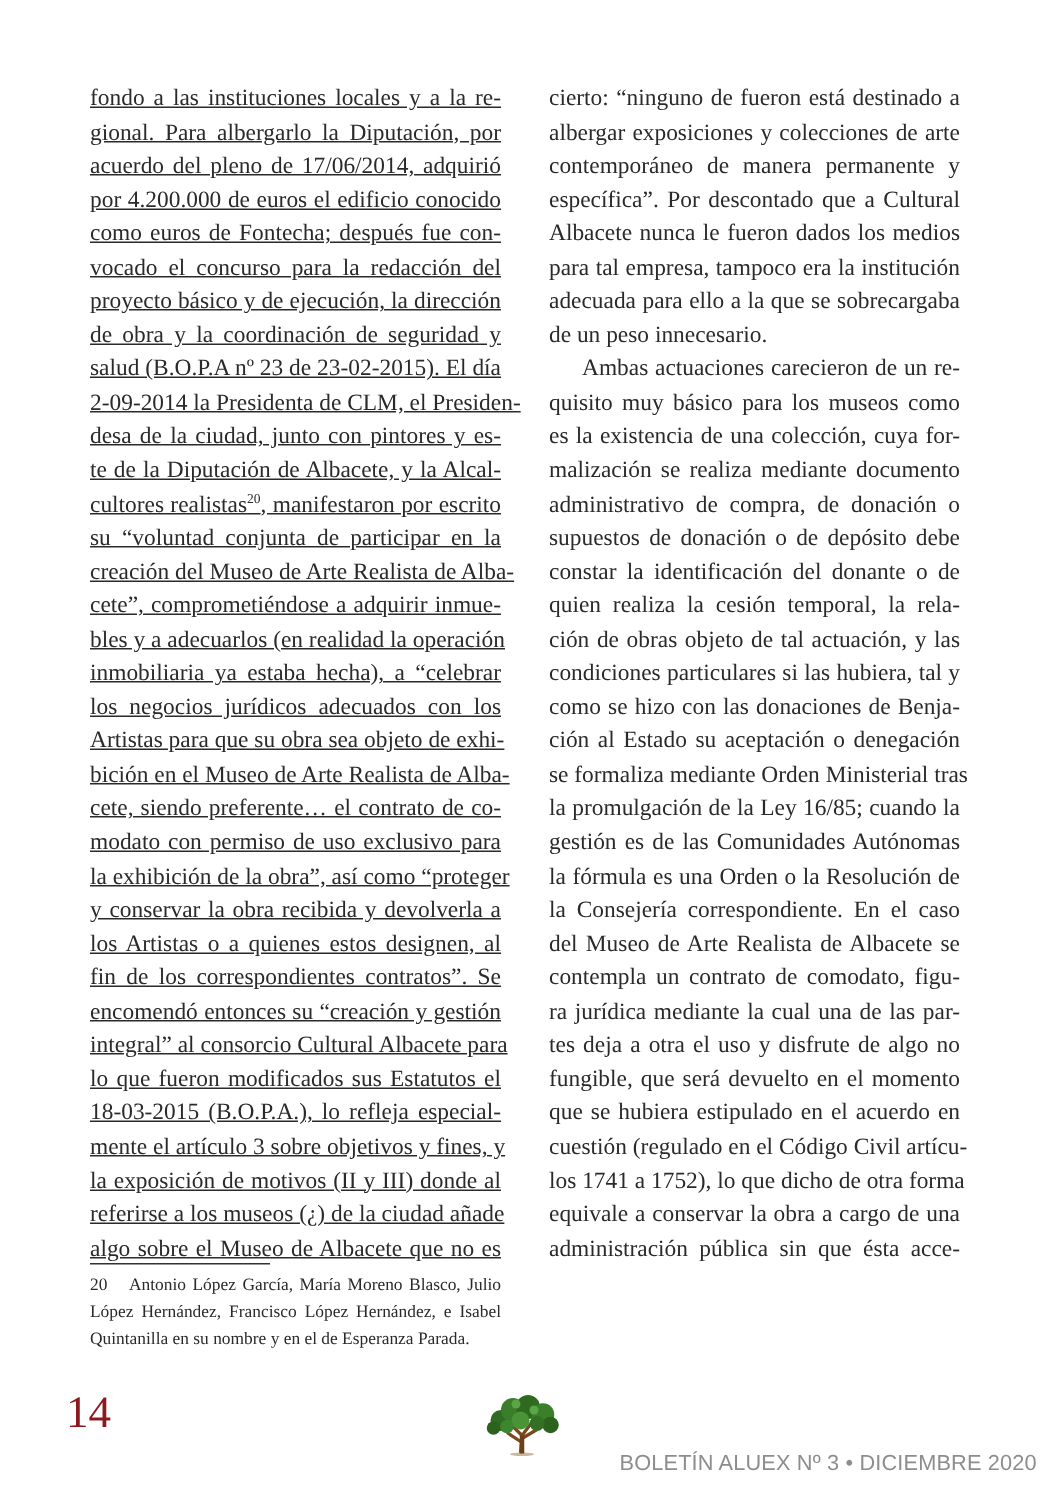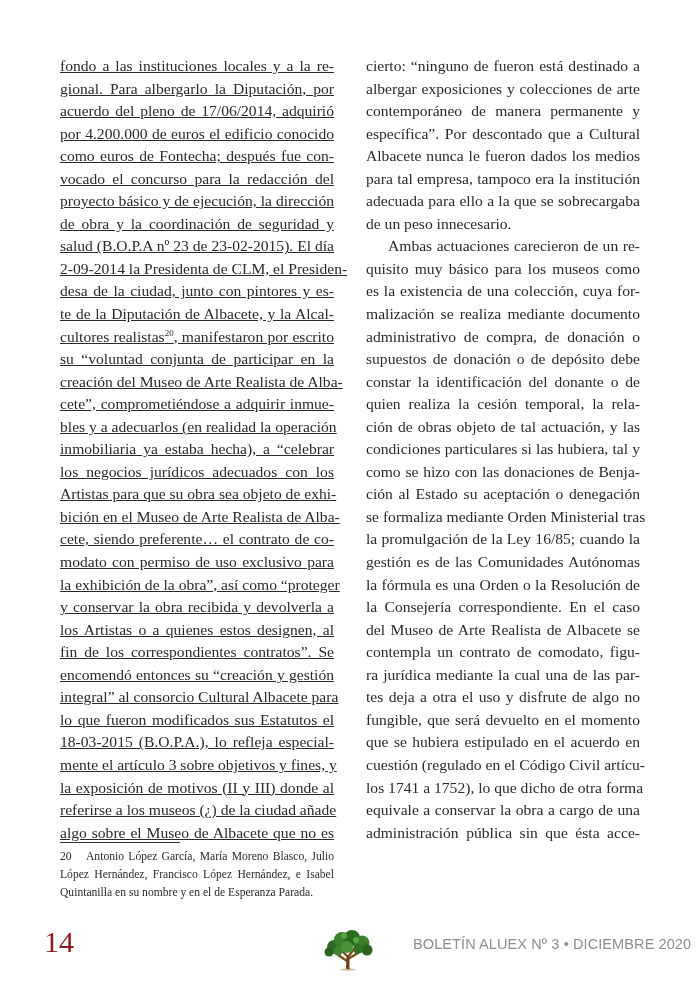--- a/index.html
+++ b/index.html
@@ -128,13 +128,13 @@
     <circle cx="9" cy="25" r="4.5" fill="#2c621d"></circle>
     <circle cx="27" cy="20" r="6" fill="#4a9437"></circle>
     <circle cx="38" cy="22" r="5" fill="#356f25"></circle>
     <circle cx="18" cy="24" r="4.5" fill="#3e8530"></circle>
     <circle cx="24" cy="9" r="3" fill="#5aa546"></circle>
     <circle cx="36" cy="13" r="3" fill="#5aa546"></circle>
     <path d="M28 30 L28 42" stroke="#6b3f17" stroke-width="3" fill="none"></path>
   </svg>
 </div>
 
-<div class="journal" style="color: rgb(141, 141, 141);">BOLETÍN ALUEX Nº 3 • DICIEMBRE 2020</div>
+<div class="journal" style="color: rgb(141, 141, 141); margin-top: 32px;">BOLETÍN ALUEX Nº 3 • DICIEMBRE 2020</div>
 
 </body></html>

